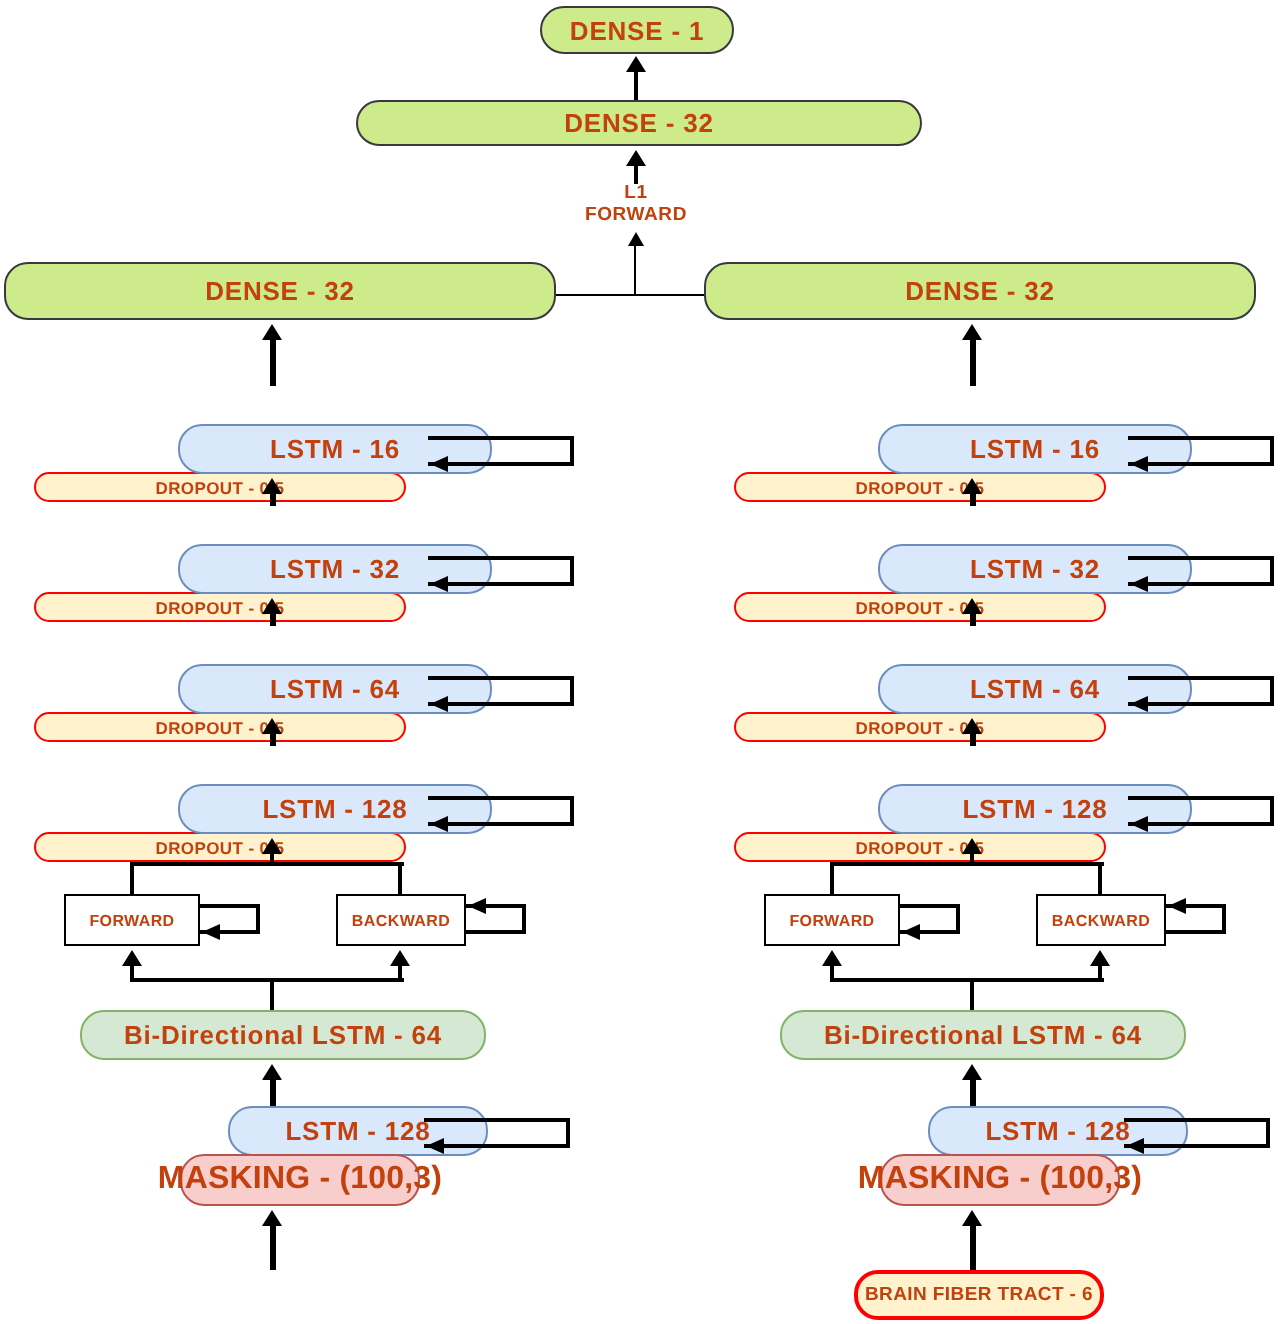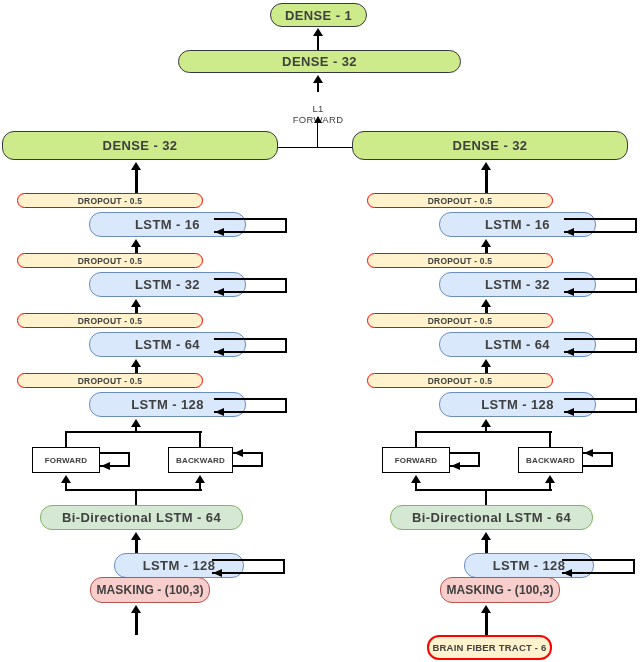--- a/index.html
+++ b/index.html
@@ -1,42 +1,42 @@
 <!DOCTYPE html>
 <html style="--dense_fill: #cdeb8b; --dense_stroke: #36393d; --lstm_fill: #dae8fc; --lstm_stroke: #6c8ebf; --dropout_fill: #fff2cc; --dropout_stroke: #ff0000; --bilstm_fill: #d5e8d4; --bilstm_stroke: #82b366; --masking_fill: #f8cecc; --masking_stroke: #b85450; --input_fill: #fff2cc; --input_stroke: #ff0000; --line: #000000;"><head>
 <meta charset="utf-8">
 <style>
   html,body{margin:0;padding:0;background:#fff;}
   #canvas{position:relative;width:640px;height:662px;background:#fff;overflow:hidden;
-          font-family:"Liberation Sans",sans-serif;color:#404040;}
+          font-family:"Liberation Sans",sans-serif;color:#c2410c;}
   .box{position:absolute;display:flex;align-items:center;justify-content:center;
        box-sizing:border-box;border:1px solid #000;background:#fff;font-weight:bold;
        text-align:center;white-space:nowrap;}
   .dense{background:var(--dense_fill);border-color:var(--dense_stroke);border-radius:12px;}
   .lstm{background:var(--lstm_fill);border-color:var(--lstm_stroke);border-radius:12px;margin-left:32px;}
   .dropout{background:var(--dropout_fill);border-color:var(--dropout_stroke);border-radius:8px;}
   .bilstm{background:var(--bilstm_fill);border-color:var(--bilstm_stroke);border-radius:12px;}
   .masking{background:var(--masking_fill);border-color:var(--masking_stroke);border-radius:12px;}
   .input{background:var(--input_fill);border:2px solid var(--input_stroke);border-radius:12px;}
   .fb{background:#fff;border:1px solid #000;border-radius:0;}
   .big{font-size:13px;letter-spacing:.4px;}
-  .mid{font-size:12px;letter-spacing:.1px;}
-  .small{font-size:8.5px;letter-spacing:.2px;}
+  .mid{font-size:16px;letter-spacing:.1px;}
+  .small{font-size:8.5px;letter-spacing:.2px;margin-top:43px;}
   .tiny{font-size:8px;letter-spacing:.2px;}
   .inlbl{font-size:9.5px;letter-spacing:.2px;}
   .vl,.hl{position:absolute;background:#000;}
   .au{position:absolute;width:0;height:0;border-left:5px solid transparent;
       border-right:5px solid transparent;border-bottom:8px solid #000;}
   .au.sm{border-left-width:4px;border-right-width:4px;border-bottom-width:7px;}
   .al{position:absolute;width:0;height:0;border-top:4px solid transparent;
       border-bottom:4px solid transparent;border-right:9px solid #000;}
   .loop{position:absolute;box-sizing:border-box;border:2px solid #000;border-left:none;background:transparent;}
   .branch{position:absolute;top:0;width:286px;height:662px;}
-  .l1lbl{position:absolute;left:278px;top:104px;width:80px;text-align:center;
-         font-weight:normal;font-size:9.5px;line-height:10.5px;letter-spacing:.3px;}
+  .l1lbl{position:absolute;left:278px;top:92px;width:80px;text-align:center;
+         font-weight:bold;font-size:9.5px;line-height:10.5px;letter-spacing:.3px;}
 </style>
 </head>
 <body>
 
 <div id="canvas">
 
   <div class="box dense big" style="left:270px;top:3px;width:97px;height:24px;">DENSE - 1</div>
 
   <div class="au" style="left:313px;top:28px;"></div>
   <div class="vl" style="left:317px;top:35px;width:2px;height:15px;"></div>

